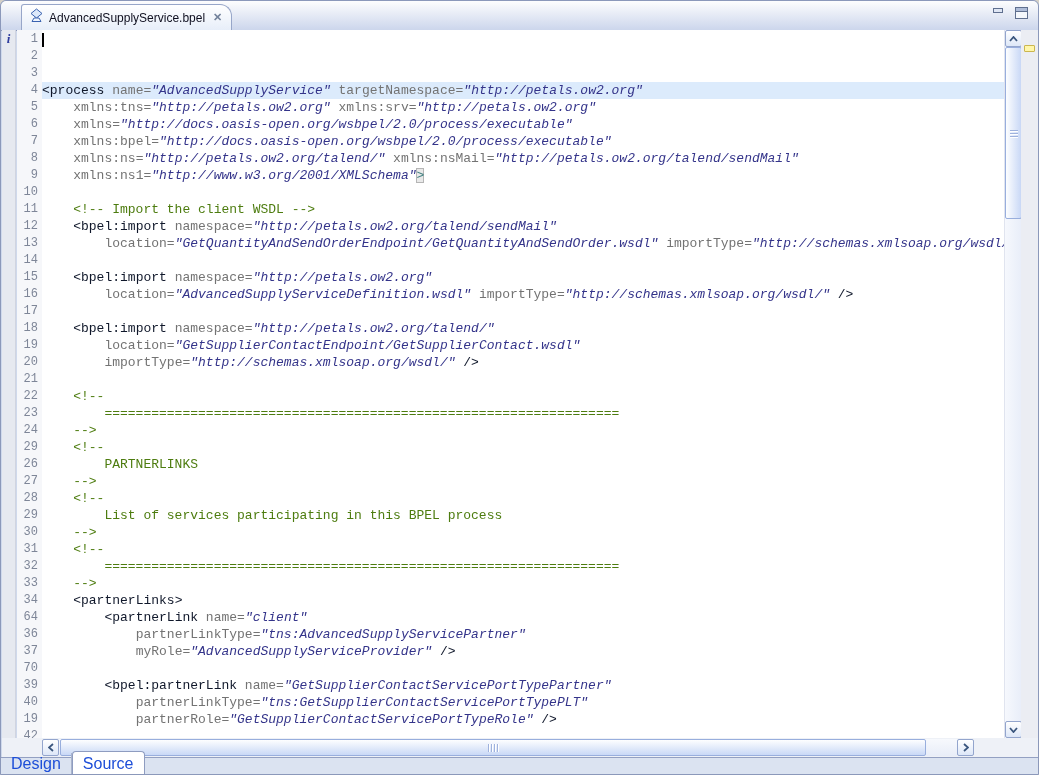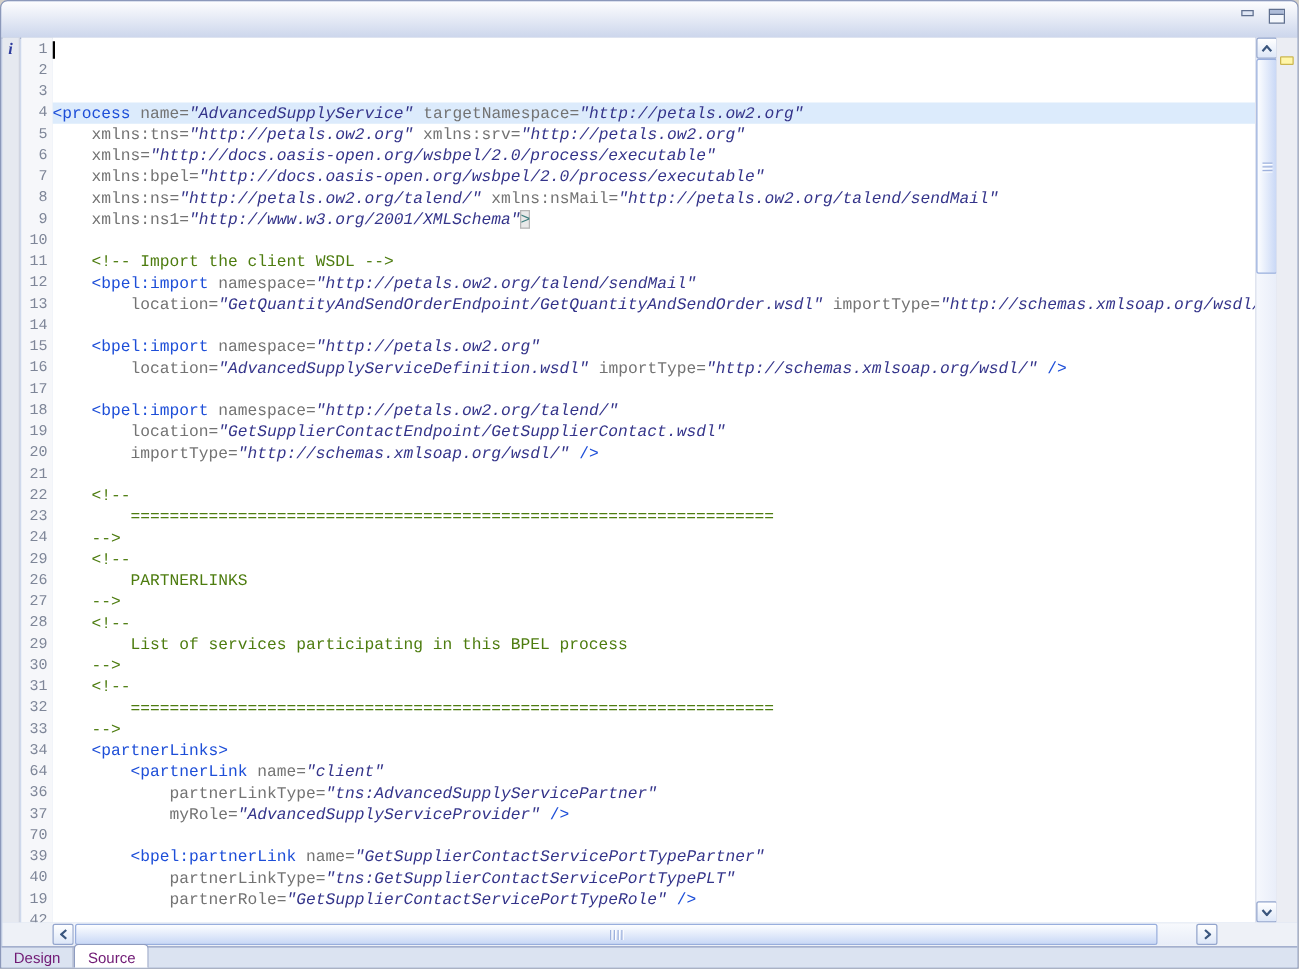--- a/index.html
+++ b/index.html
@@ -27,21 +27,21 @@
   .info-i{display:block;margin-top:1px;text-align:center;
     font:bold italic 13px/16px "Liberation Serif",serif;color:#2e3c9e;}
   .lnum{position:absolute;left:16px;top:29px;width:25px;height:708px;background:#f6f7fa;
     font:12px/17px "Liberation Mono",monospace;color:#7e8698;text-align:right;
     padding:1px 4px 0 0;box-sizing:border-box;overflow:hidden;}
   .code{position:absolute;left:41px;top:29px;width:962px;height:708px;background:#ffffff;
     font:13px/17px "Liberation Mono",monospace;color:#000;white-space:pre;
     overflow:hidden;padding-top:1px;box-sizing:border-box;cursor:text;}
   .cl{height:17px;}
   .cl.cur{background:#dcebfc;}
-  .tag{color:#1d4ed8;}
+  .tag{color:#0f172a;}
   .attr{color:#737373;}
   .val{color:#34348a;font-style:italic;}
   .cmt{color:#4d7c0f;}
   .pln{color:#000;}
   .brk{color:#3f7f7f;background:#e9e9e9;box-shadow:inset 0 0 0 1px #b5b5b5;}
   .caret{position:absolute;left:0;top:3px;width:2px;height:14px;background:#000;}
   
   .vsb{position:absolute;left:1003px;top:29px;width:17px;height:708px;
     background:linear-gradient(90deg,#f6f8fd,#e9eef9);border-left:1px solid #e0e4ef;box-sizing:border-box;}
   .sb-btn{position:absolute;width:17px;height:17px;box-sizing:border-box;
@@ -63,32 +63,42 @@
   .htrack{position:absolute;left:57px;top:1px;width:898px;height:17px;
     background:linear-gradient(#f7f9fd,#e8edf8);}
   .hthumb{position:absolute;left:1px;top:0;width:866px;height:17px;box-sizing:border-box;
     background:linear-gradient(#fdfeff,#c9d8f6);border:1px solid #98aedd;border-radius:2px;
     display:flex;align-items:center;justify-content:center;gap:2px;cursor:pointer;}
   .hthumb i{display:block;width:1px;height:8px;background:#9fb2dd;box-shadow:1px 0 0 #fff;}
   
   .bottom-tabbar{position:absolute;left:0;top:756px;width:100%;height:19px;
     background:#dbe3f1;border-top:1px solid #93a0c2;box-sizing:border-box;
     display:flex;align-items:flex-end;}
-  .btab{font-size:12px;color:#701a75;padding:2px 10px 3px 10px;cursor:pointer;}
+  .btab{font-size:16px;color:#1d4ed8;padding:2px 10px 3px 10px;cursor:pointer;}
   .btab.inactive{border-right:1px solid #aab4cc;}
   .btab.active{background:#ffffff;border:1px solid #8e9cc0;border-bottom:none;
     border-radius:4px 4px 0 0;margin-top:-3px;padding-top:3px;}
   svg.chev{display:block;}
 </style>
 </head>
 <body>
 
 <div class="screen">
 
   <div class="top-tabbar">
+    <div class="etab">
+      <span>
+        <svg width="15" height="15" viewBox="0 0 15 15">
+          <polygon points="7.5,1 13,5.5 7.5,10 2,5.5" fill="#dce8fa" stroke="#3a62b0" stroke-width="1"></polygon>
+          <polygon points="5,10 10,10 12,13.5 3,13.5" fill="#eef4fd" stroke="#3a62b0" stroke-width="1"></polygon>
+        </svg>
+      </span>
+      <span class="etab-title">AdvancedSupplyService.bpel</span>
+      <span class="etab-close">✕</span>
+    </div>
     <div class="win-controls">
       <span class="btn-min"></span>
       <span class="btn-max"></span>
     </div>
   </div>
 
   <div class="annot-ruler">
     <span class="info-i">i</span>
   </div>
 

